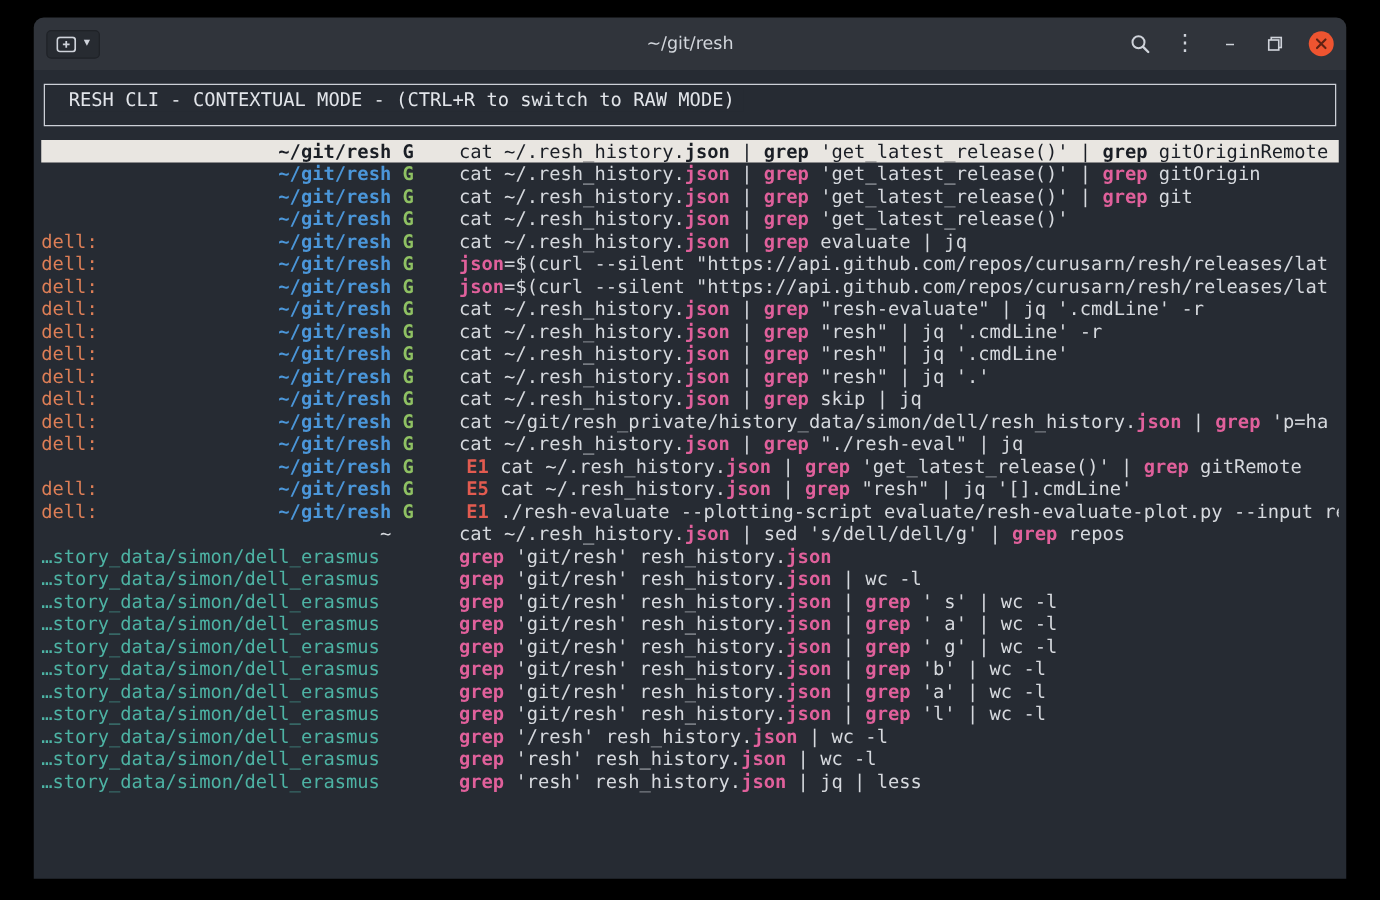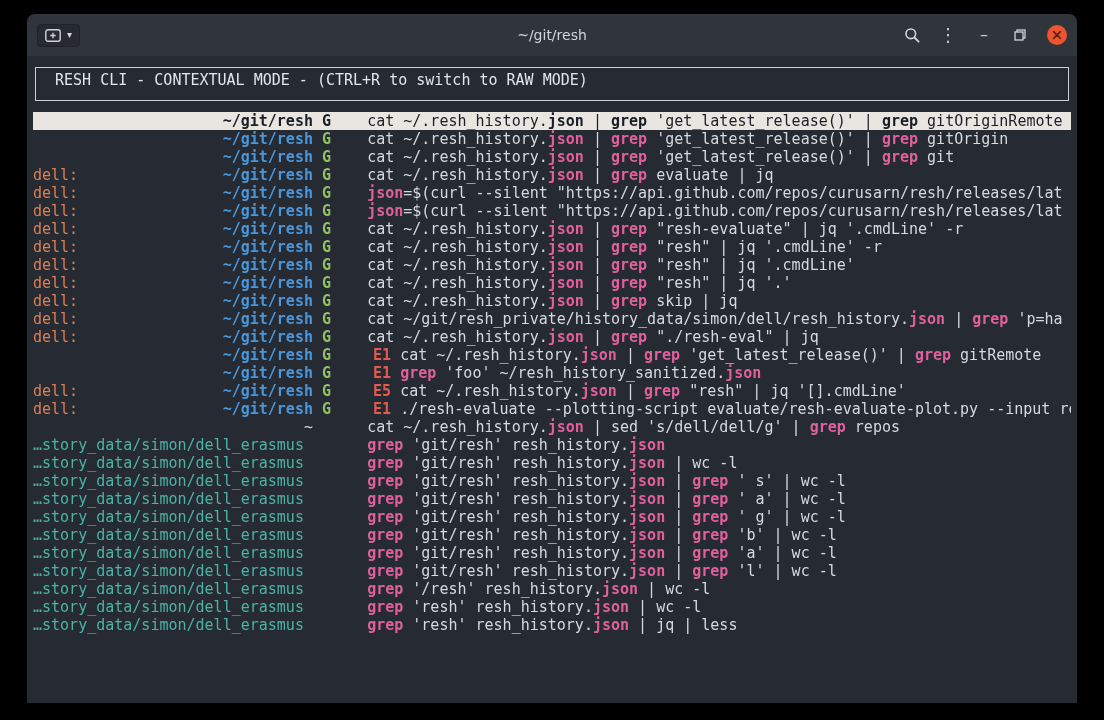--- a/index.html
+++ b/index.html
@@ -88,32 +88,32 @@
     </div>
 
     <div class="term-body">
       <div class="searchbox">
         <div class="searchbox-label">RESH CLI - CONTEXTUAL MODE - (CTRL+R to switch to RAW MODE)</div>
       </div>
       <div class="list">
           <div class="row selected"><span class="plain">                     </span><span class="path">~/git/resh</span><span class="plain"> </span><span class="flag-g">G</span><span class="plain">    </span><span class="plain">cat ~/.resh_history.</span><span class="match">json</span><span class="plain"> | </span><span class="match">grep</span><span class="plain"> 'get_latest_release()' | </span><span class="match">grep</span><span class="plain"> gitOriginRemote</span></div>
           <div class="row"><span class="plain">                     </span><span class="path">~/git/resh</span><span class="plain"> </span><span class="flag-g">G</span><span class="plain">    </span><span class="plain">cat ~/.resh_history.</span><span class="match">json</span><span class="plain"> | </span><span class="match">grep</span><span class="plain"> 'get_latest_release()' | </span><span class="match">grep</span><span class="plain"> gitOrigin</span></div>
           <div class="row"><span class="plain">                     </span><span class="path">~/git/resh</span><span class="plain"> </span><span class="flag-g">G</span><span class="plain">    </span><span class="plain">cat ~/.resh_history.</span><span class="match">json</span><span class="plain"> | </span><span class="match">grep</span><span class="plain"> 'get_latest_release()' | </span><span class="match">grep</span><span class="plain"> git</span></div>
+          <div class="row"><span class="plain">                     </span><span class="path">~/git/resh</span><span class="plain"> </span><span class="flag-g">G</span><span class="plain">    </span><span class="plain">cat ~/.resh_history.</span><span class="match">json</span><span class="plain"> | </span><span class="match">grep</span><span class="plain"> 'get_latest_release()'</span></div>
           <div class="row"><span class="host-orange">dell:</span><span class="plain">                </span><span class="path">~/git/resh</span><span class="plain"> </span><span class="flag-g">G</span><span class="plain">    </span><span class="plain">cat ~/.resh_history.</span><span class="match">json</span><span class="plain"> | </span><span class="match">grep</span><span class="plain"> evaluate | jq</span></div>
           <div class="row"><span class="host-orange">dell:</span><span class="plain">                </span><span class="path">~/git/resh</span><span class="plain"> </span><span class="flag-g">G</span><span class="plain">    </span><span class="match">json</span><span class="plain">=$(curl --silent "https://api.github.com/repos/curusarn/resh/releases/lat</span></div>
           <div class="row"><span class="host-orange">dell:</span><span class="plain">                </span><span class="path">~/git/resh</span><span class="plain"> </span><span class="flag-g">G</span><span class="plain">    </span><span class="match">json</span><span class="plain">=$(curl --silent "https://api.github.com/repos/curusarn/resh/releases/lat</span></div>
           <div class="row"><span class="host-orange">dell:</span><span class="plain">                </span><span class="path">~/git/resh</span><span class="plain"> </span><span class="flag-g">G</span><span class="plain">    </span><span class="plain">cat ~/.resh_history.</span><span class="match">json</span><span class="plain"> | </span><span class="match">grep</span><span class="plain"> "resh-evaluate" | jq '.cmdLine' -r</span></div>
           <div class="row"><span class="host-orange">dell:</span><span class="plain">                </span><span class="path">~/git/resh</span><span class="plain"> </span><span class="flag-g">G</span><span class="plain">    </span><span class="plain">cat ~/.resh_history.</span><span class="match">json</span><span class="plain"> | </span><span class="match">grep</span><span class="plain"> "resh" | jq '.cmdLine' -r</span></div>
           <div class="row"><span class="host-orange">dell:</span><span class="plain">                </span><span class="path">~/git/resh</span><span class="plain"> </span><span class="flag-g">G</span><span class="plain">    </span><span class="plain">cat ~/.resh_history.</span><span class="match">json</span><span class="plain"> | </span><span class="match">grep</span><span class="plain"> "resh" | jq '.cmdLine'</span></div>
           <div class="row"><span class="host-orange">dell:</span><span class="plain">                </span><span class="path">~/git/resh</span><span class="plain"> </span><span class="flag-g">G</span><span class="plain">    </span><span class="plain">cat ~/.resh_history.</span><span class="match">json</span><span class="plain"> | </span><span class="match">grep</span><span class="plain"> "resh" | jq '.'</span></div>
           <div class="row"><span class="host-orange">dell:</span><span class="plain">                </span><span class="path">~/git/resh</span><span class="plain"> </span><span class="flag-g">G</span><span class="plain">    </span><span class="plain">cat ~/.resh_history.</span><span class="match">json</span><span class="plain"> | </span><span class="match">grep</span><span class="plain"> skip | jq</span></div>
           <div class="row"><span class="host-orange">dell:</span><span class="plain">                </span><span class="path">~/git/resh</span><span class="plain"> </span><span class="flag-g">G</span><span class="plain">    </span><span class="plain">cat ~/git/resh_private/history_data/simon/dell/resh_history.</span><span class="match">json</span><span class="plain"> | </span><span class="match">grep</span><span class="plain"> 'p=ha</span></div>
           <div class="row"><span class="host-orange">dell:</span><span class="plain">                </span><span class="path">~/git/resh</span><span class="plain"> </span><span class="flag-g">G</span><span class="plain">    </span><span class="plain">cat ~/.resh_history.</span><span class="match">json</span><span class="plain"> | </span><span class="match">grep</span><span class="plain"> "./resh-eval" | jq</span></div>
           <div class="row"><span class="plain">                     </span><span class="path">~/git/resh</span><span class="plain"> </span><span class="flag-g">G</span><span class="plain"> </span><span class="flag-e">E1</span><span class="plain"> </span><span class="plain">cat ~/.resh_history.</span><span class="match">json</span><span class="plain"> | </span><span class="match">grep</span><span class="plain"> 'get_latest_release()' | </span><span class="match">grep</span><span class="plain"> gitRemote</span></div>
-          <div class="row"><span class="plain">                     </span><span class="path">~/git/resh</span><span class="plain"> </span><span class="flag-g">G</span><span class="plain"> </span><span class="flag-e">E1</span><span class="plain"> </span><span class="match">grep</span><span class="plain"> 'foo' ~/resh_history_sanitized.</span><span class="match">json</span></div>
           <div class="row"><span class="host-orange">dell:</span><span class="plain">                </span><span class="path">~/git/resh</span><span class="plain"> </span><span class="flag-g">G</span><span class="plain"> </span><span class="flag-e">E5</span><span class="plain"> </span><span class="plain">cat ~/.resh_history.</span><span class="match">json</span><span class="plain"> | </span><span class="match">grep</span><span class="plain"> "resh" | jq '[].cmdLine'</span></div>
           <div class="row"><span class="host-orange">dell:</span><span class="plain">                </span><span class="path">~/git/resh</span><span class="plain"> </span><span class="flag-g">G</span><span class="plain"> </span><span class="flag-e">E1</span><span class="plain"> </span><span class="plain">./resh-evaluate --plotting-script evaluate/resh-evaluate-plot.py --input resh</span></div>
           <div class="row"><span class="plain">                              </span><span class="plain">~</span><span class="plain"> </span><span class="plain">     </span><span class="plain">cat ~/.resh_history.</span><span class="match">json</span><span class="plain"> | sed 's/dell/dell/g' | </span><span class="match">grep</span><span class="plain"> repos</span></div>
           <div class="row"><span class="host-teal">…story_data/simon/dell_erasmus</span><span class="plain"> </span><span class="plain"> </span><span class="plain">     </span><span class="match">grep</span><span class="plain"> 'git/resh' resh_history.</span><span class="match">json</span></div>
           <div class="row"><span class="host-teal">…story_data/simon/dell_erasmus</span><span class="plain"> </span><span class="plain"> </span><span class="plain">     </span><span class="match">grep</span><span class="plain"> 'git/resh' resh_history.</span><span class="match">json</span><span class="plain"> | wc -l</span></div>
           <div class="row"><span class="host-teal">…story_data/simon/dell_erasmus</span><span class="plain"> </span><span class="plain"> </span><span class="plain">     </span><span class="match">grep</span><span class="plain"> 'git/resh' resh_history.</span><span class="match">json</span><span class="plain"> | </span><span class="match">grep</span><span class="plain"> ' s' | wc -l</span></div>
           <div class="row"><span class="host-teal">…story_data/simon/dell_erasmus</span><span class="plain"> </span><span class="plain"> </span><span class="plain">     </span><span class="match">grep</span><span class="plain"> 'git/resh' resh_history.</span><span class="match">json</span><span class="plain"> | </span><span class="match">grep</span><span class="plain"> ' a' | wc -l</span></div>
           <div class="row"><span class="host-teal">…story_data/simon/dell_erasmus</span><span class="plain"> </span><span class="plain"> </span><span class="plain">     </span><span class="match">grep</span><span class="plain"> 'git/resh' resh_history.</span><span class="match">json</span><span class="plain"> | </span><span class="match">grep</span><span class="plain"> ' g' | wc -l</span></div>
           <div class="row"><span class="host-teal">…story_data/simon/dell_erasmus</span><span class="plain"> </span><span class="plain"> </span><span class="plain">     </span><span class="match">grep</span><span class="plain"> 'git/resh' resh_history.</span><span class="match">json</span><span class="plain"> | </span><span class="match">grep</span><span class="plain"> 'b' | wc -l</span></div>
           <div class="row"><span class="host-teal">…story_data/simon/dell_erasmus</span><span class="plain"> </span><span class="plain"> </span><span class="plain">     </span><span class="match">grep</span><span class="plain"> 'git/resh' resh_history.</span><span class="match">json</span><span class="plain"> | </span><span class="match">grep</span><span class="plain"> 'a' | wc -l</span></div>

